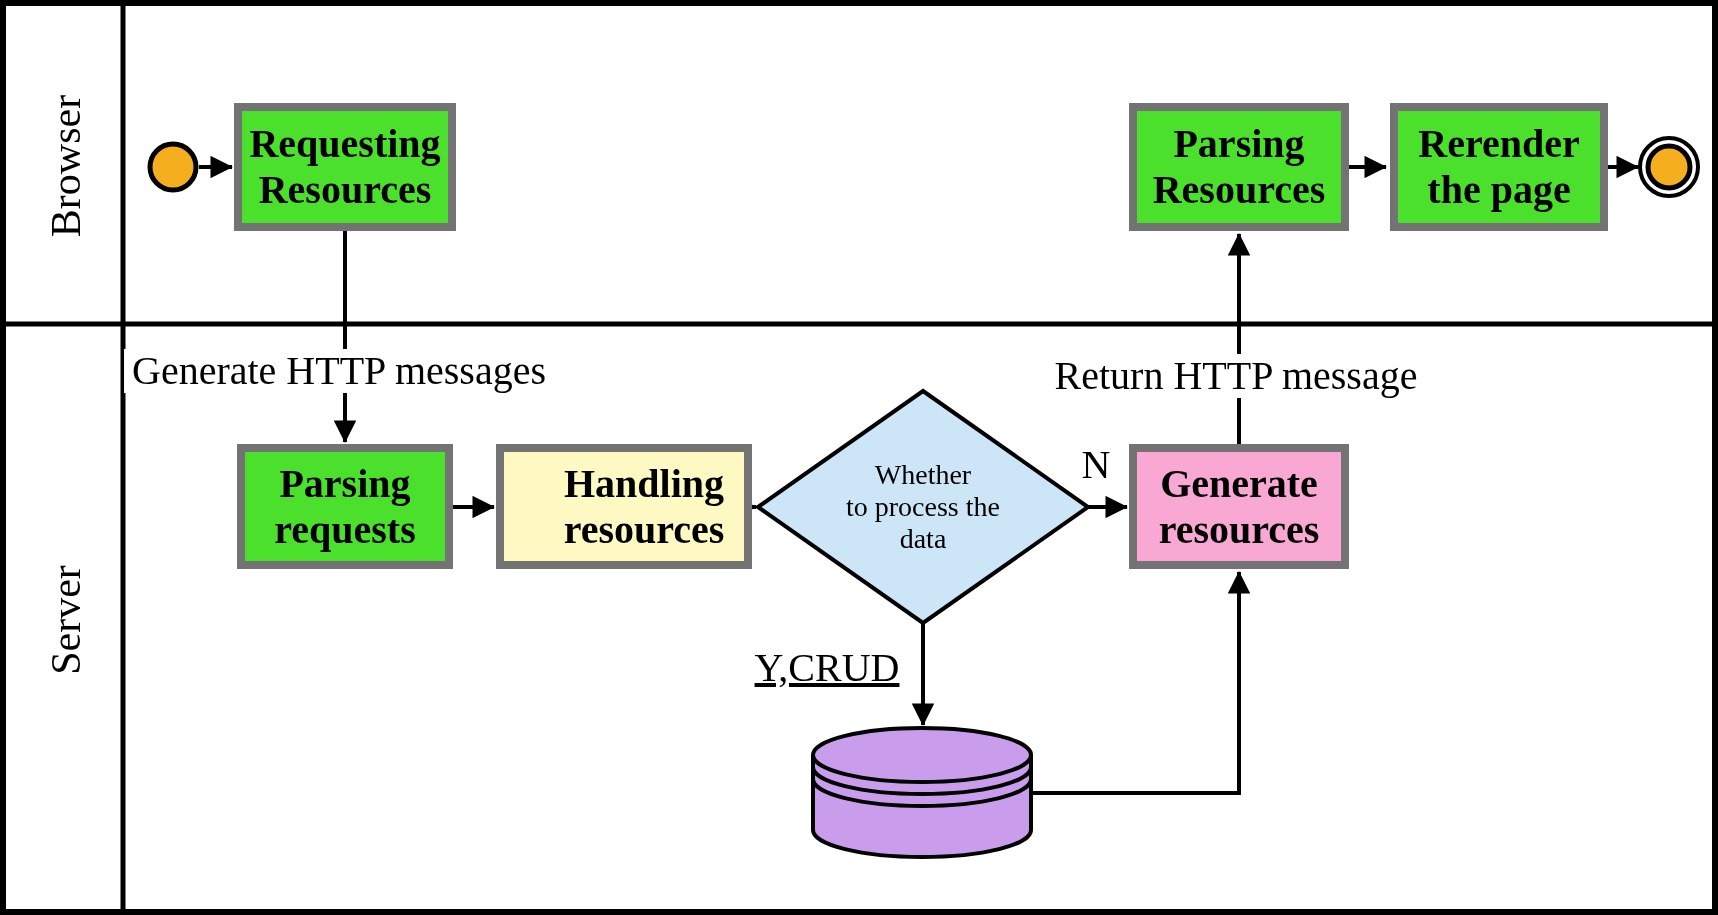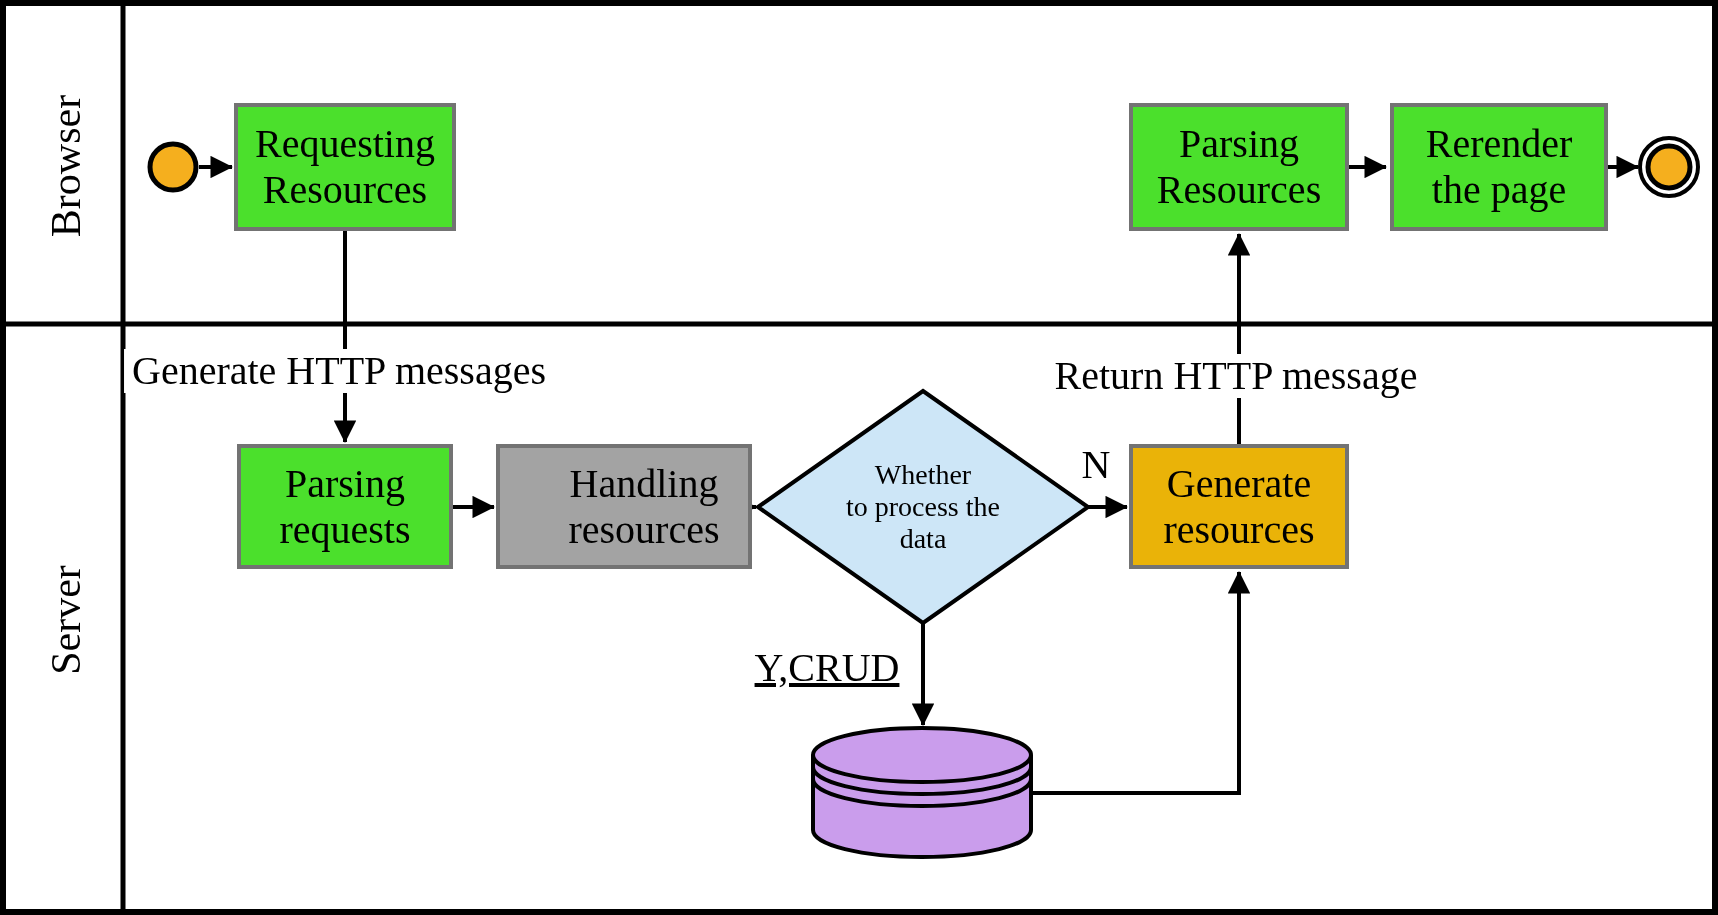--- a/index.html
+++ b/index.html
@@ -14,28 +14,29 @@
     font-family: "Liberation Serif", "DejaVu Serif", serif;
     color: #000000;
   }
   .layer {
     position: absolute;
     left: 0; top: 0;
     width: 1718px; height: 915px;
   }
   .task {
     position: absolute;
-    border: 4px solid #737373;
+    border: 8px solid #737373;
     display: flex;
     align-items: center;
     justify-content: center;
     text-align: center;
     white-space: pre-line;
     font-size: 40px;
     line-height: 1.15;
+    font-weight: bold;
   }
   .lane-label {
     position: absolute;
     transform: translate(-50%, -50%) rotate(-90deg);
     font-size: 42px;
     white-space: nowrap;
   }
   .edge-label {
     position: absolute;
     transform: translate(-50%, -50%);
@@ -97,23 +98,23 @@
 
   <div class="task" style="left: 228px; top: 97px; width: 222px; height: 128px; background: rgb(75, 224, 44);">Requesting
 Resources</div>
   <div class="task" style="left: 1123px; top: 97px; width: 220px; height: 128px; background: rgb(75, 224, 44);">Parsing
 Resources</div>
   <div class="task" style="left: 1384px; top: 97px; width: 218px; height: 128px; background: rgb(75, 224, 44);">Rerender
 the page</div>
 
   <div class="task" style="left: 231px; top: 438px; width: 216px; height: 125px; background: rgb(75, 224, 44);">Parsing
 requests</div>
-  <div class="task" style="left: 490px; top: 438px; width: 256px; height: 125px; background: #a3a3a3; padding-left: 40px;">Handling
+  <div class="task" style="left: 490px; top: 438px; width: 256px; height: 125px; background: #fef9c3; padding-left: 40px;">Handling
 resources</div>
-  <div class="task" style="left: 1123px; top: 438px; width: 220px; height: 125px; background: #eab308;">Generate
+  <div class="task" style="left: 1123px; top: 438px; width: 220px; height: 125px; background: #f9a8d4;">Generate
 resources</div>
 
   <div class="shape-label" style="left:917px; top:501px; width:320px;">Whether
 to process the
 data</div>
 
   <div class="edge-label on-line" style="left:333px; top:365px;">Generate HTTP messages</div>
   <div class="edge-label on-line" style="left:1230px; top:370px;">Return HTTP message</div>
   <div class="edge-label" style="left:1090px; top:459px;">N</div>
   <div class="edge-label" style="left:821px; top:662px;text-decoration:underline;">Y,CRUD</div>

